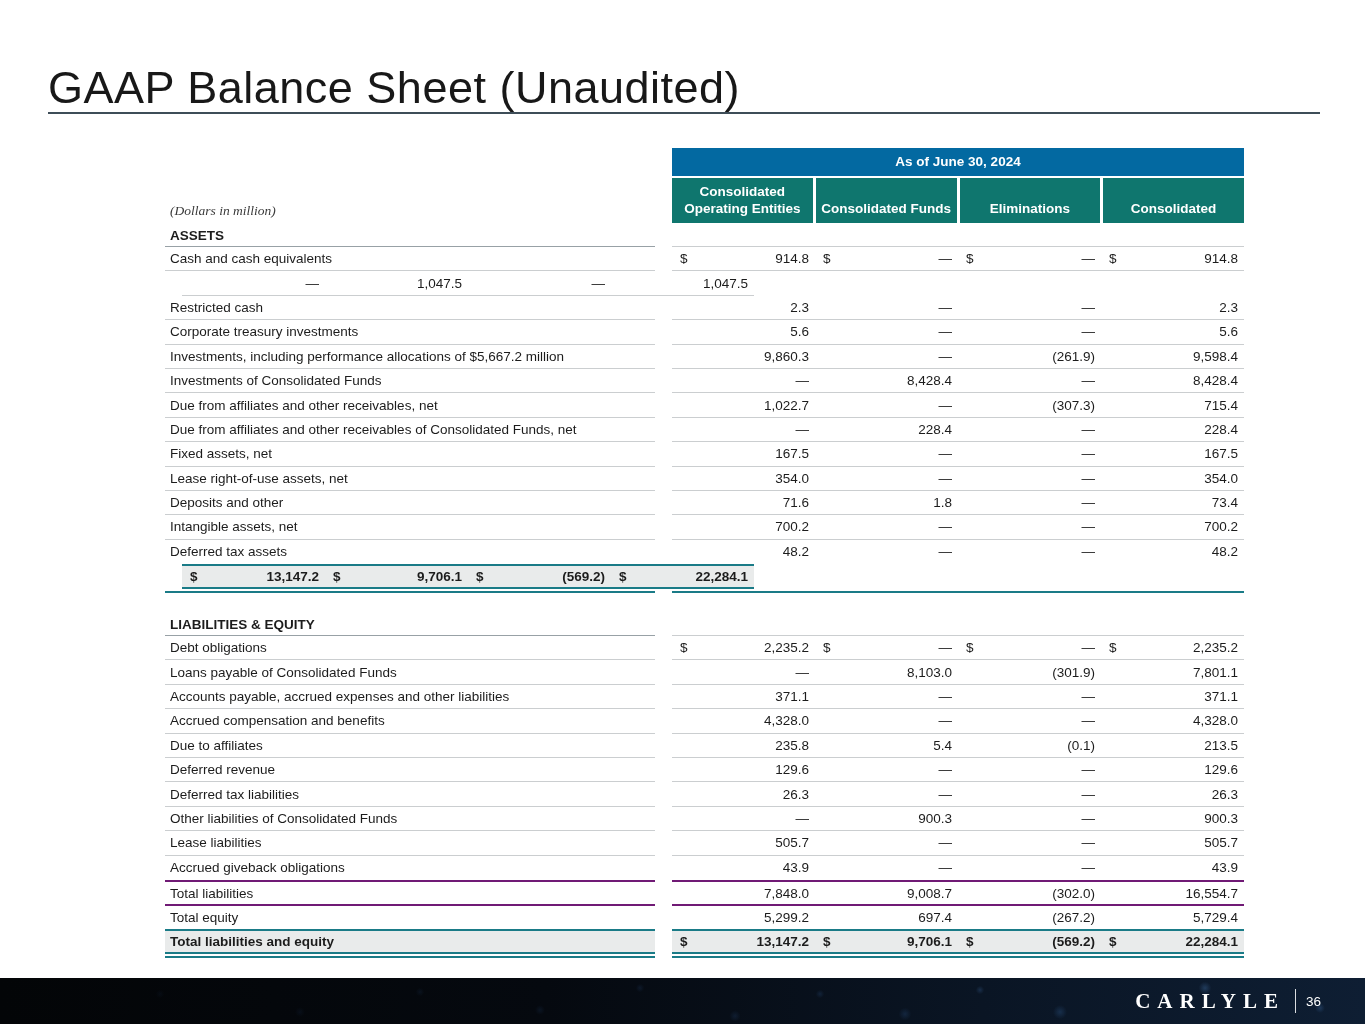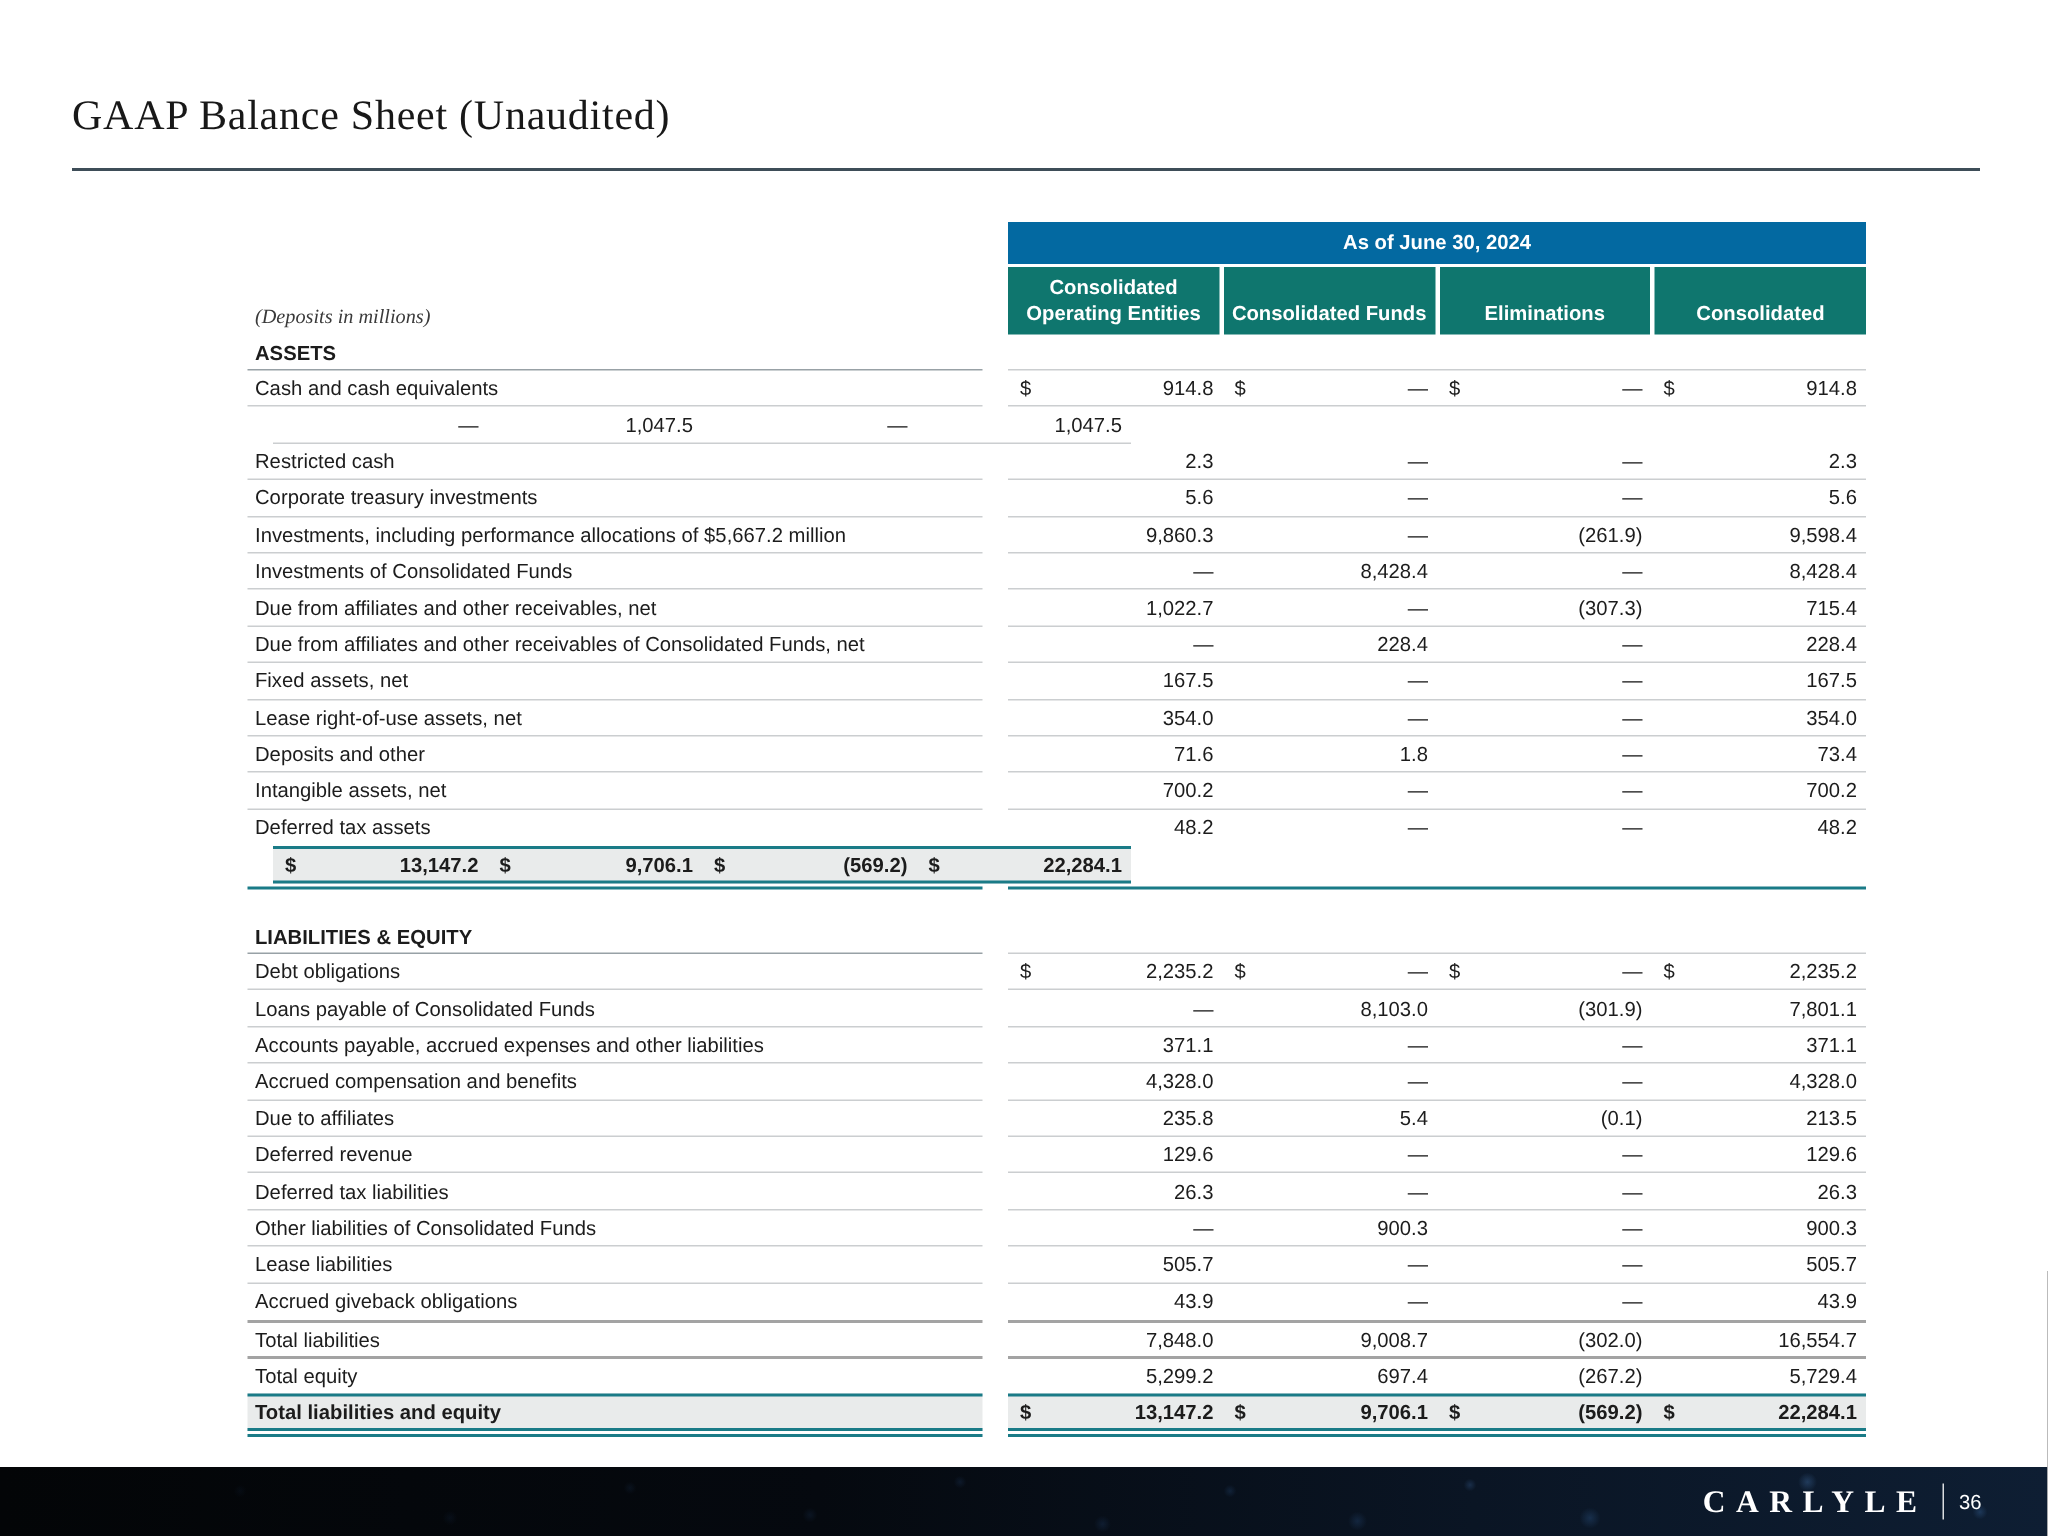--- a/index.html
+++ b/index.html
@@ -6,22 +6,22 @@
   html,body { background:#888; }
   .page {
     position:relative; width:1365px; height:1024px; margin:0 auto;
     background:#ffffff; overflow:hidden;
     font-family:"Liberation Sans", sans-serif; color:#1c1c1c;
   }
 
   
   .title {
     position:absolute; left:48px; top:62px;
-    font-family:Liberation Serif, serif; font-weight:400;
-    font-size:28px; letter-spacing:0.5px; color:#181818;
+    font-family:Liberation Sans, sans-serif; font-weight:400;
+    font-size:45px; letter-spacing:0.5px; color:#181818;
   }
   .title-rule {
     position:absolute; left:48px; top:112px; width:1272px; height:2px;
     background:#3e4d58;
   }
 
   
   .table { position:absolute; left:165px; top:148px; width:1079px; }
 
   .units-note {
@@ -58,21 +58,21 @@
   .cell .ds { position:absolute; left:8px; }
 
   .r-data  { height:24.4px; }
   .r-data .lab, .r-data .vals { border-bottom:1px solid #cbced0; }
 
   .r-head { height:23px; }
   .r-head .lab  { font-weight:700; border-bottom:1px solid #98a1a6; }
   .r-head .vals { border-bottom:1px solid #cbced0; }
 
   .r-sub { height:24.4px; }
-  .r-sub .lab, .r-sub .vals { border-top:2px solid #a3a3a3; }
+  .r-sub .lab, .r-sub .vals { border-top:2px solid #701a75; }
 
   .r-total { height:25px; font-weight:700; }
   .r-total .lab, .r-total .vals {
     background:#e9ebeb; border-top:2px solid #1a7b87; border-bottom:2px solid #1a7b87;
   }
   .r-dbl { height:4px; }
   .r-dbl .lab, .r-dbl .vals { border-bottom:2px solid #1a7b87; }
 
   .r-space { height:20px; }
   .no-bb .lab, .no-bb .vals { border-bottom:none; }
@@ -108,21 +108,21 @@
 </style>
 </head>
 <body>
 
 <div class="page">
 
   <div class="title">GAAP Balance Sheet (Unaudited)</div>
   <div class="title-rule"></div>
 
   <div class="table">
-    <div class="units-note">(Deposits in millions)</div>
+    <div class="units-note">(Dollars in million)</div>
 
     <div class="header-block">
       <div class="period-band">As of June 30, 2024</div>
       <div class="col-heads">
         <div class="col-head">Consolidated Operating Entities</div>
         <div class="col-head">Consolidated Funds</div>
         <div class="col-head">Eliminations</div>
         <div class="col-head">Consolidated</div>
       </div>
     </div>

